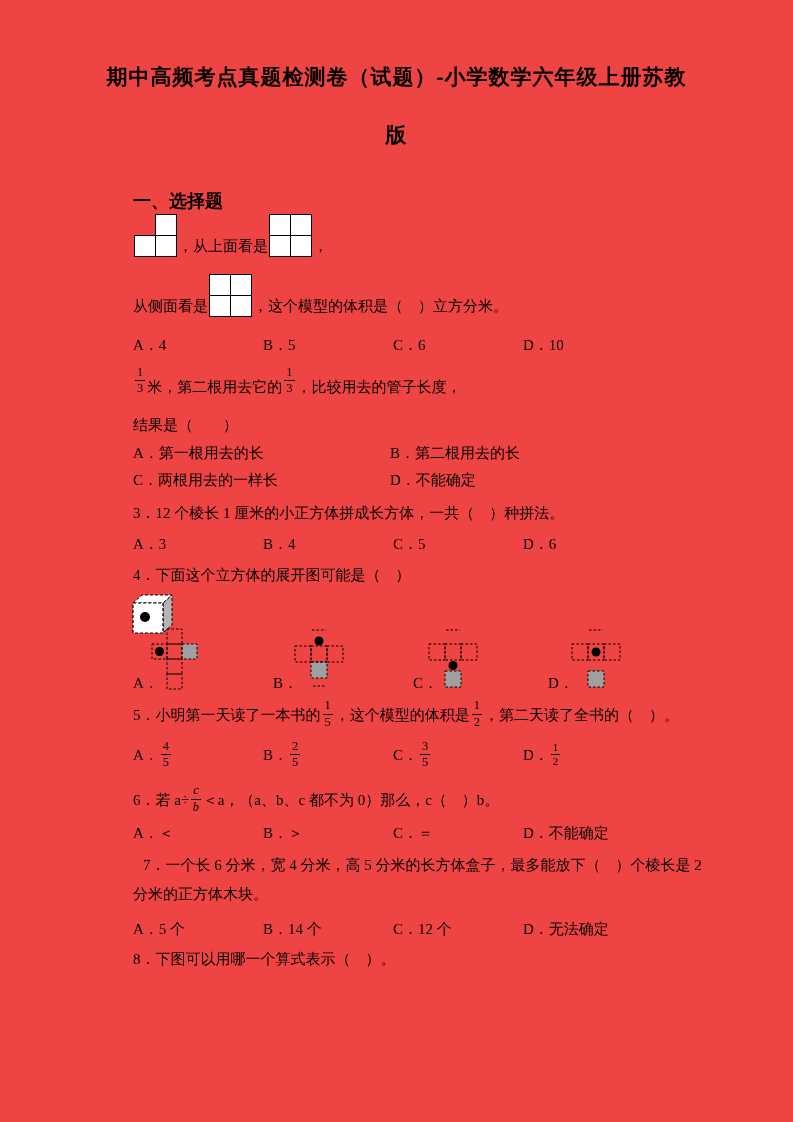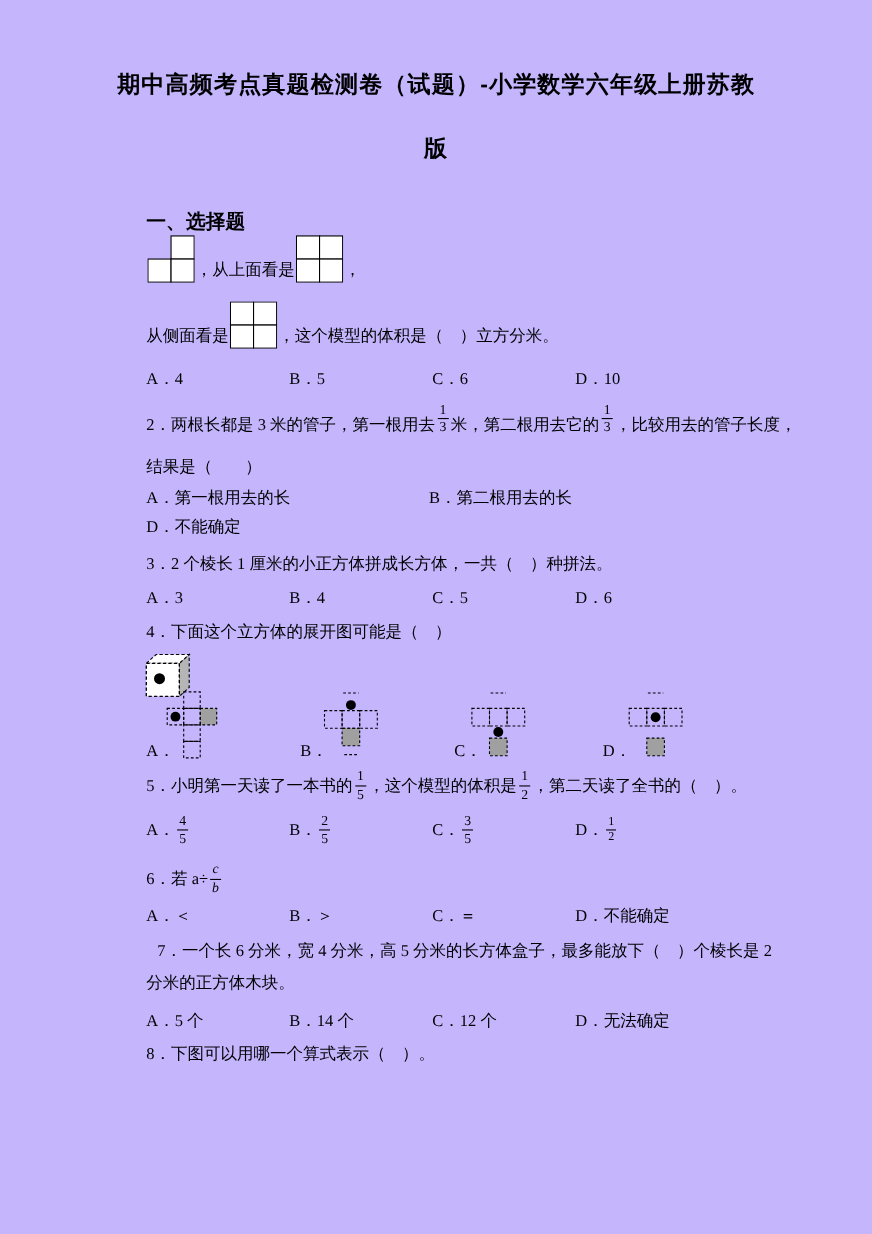--- a/index.html
+++ b/index.html
@@ -1,16 +1,16 @@
 <!DOCTYPE html>
 <html><head>
 <meta charset="utf-8">
 <style>
   html,body{margin:0;padding:0;background:#fff;}
-  .page{position:relative;width:793px;height:1122px;background:#c4b5fd;color:#000;
+  .page{position:relative;width:793px;height:1122px;background:#ef4444;color:#000;
         font-family:"Liberation Serif","DejaVu Serif",serif;font-size:15px;overflow:hidden;}
   .abs{position:absolute;}
   .title{left:0;right:0;text-align:center;font-family:"Liberation Sans","DejaVu Sans",sans-serif;
          font-weight:bold;font-size:21px;letter-spacing:1px;}
   .heading{font-family:"Liberation Sans","DejaVu Sans",sans-serif;font-weight:bold;font-size:18px;}
   .row{display:flex;align-items:flex-end;}
   .row.mid{align-items:center;}
   .t{line-height:21px;white-space:pre;}
   .optrow{left:133px;display:flex;}
   .optrow .opt{width:130px;line-height:21px;white-space:pre;}
@@ -73,43 +73,43 @@
   </div>
 
   <div class="abs optrow" style="top:335px">
     <span class="opt">A．4</span>
     <span class="opt">B．5</span>
     <span class="opt">C．6</span>
     <span class="opt">D．10</span>
   </div>
 
   <div class="abs row" style="top:364px;left:133px;height:34px">
-    <span class="t">2．两根长都是 3 米的管子，第一根用去</span>
     <span class="frac lift">
         <span class="num">1</span>
         <span class="den">3</span>
       </span>
     <span class="t">米，第二根用去它的</span>
     <span class="frac lift">
         <span class="num">1</span>
         <span class="den">3</span>
       </span>
     <span class="t">，比较用去的管子长度，</span>
   </div>
   <div class="abs t" style="top:415px;left:133px">结果是（　　）</div>
 
   <div class="abs optrow wide" style="top:443px">
     <span class="opt">A．第一根用去的长</span>
     <span class="opt">B．第二根用去的长</span>
   </div>
   <div class="abs optrow wide" style="top:470px">
+    <span class="opt">C．两根用去的一样长</span>
     <span class="opt">D．不能确定</span>
   </div>
 
-  <div class="abs t" style="top:503px;left:133px">3．2 个棱长 1 厘米的小正方体拼成长方体，一共（　）种拼法。</div>
+  <div class="abs t" style="top:503px;left:133px">3．12 个棱长 1 厘米的小正方体拼成长方体，一共（　）种拼法。</div>
   <div class="abs optrow" style="top:534px">
     <span class="opt">A．3</span>
     <span class="opt">B．4</span>
     <span class="opt">C．5</span>
     <span class="opt">D．6</span>
   </div>
 
   <div class="abs t" style="top:565px;left:133px">4．下面这个立方体的展开图可能是（　）</div>
 
   <svg class="abs" style="left:130px;top:591px" width="50" height="50" viewBox="0 0 50 50">
@@ -189,20 +189,21 @@
     <span class="opt withfrac"><span>C．</span><span class="frac"><span class="num">3</span><span class="den">5</span></span></span>
     <span class="opt withfrac"><span>D．</span><span class="frac sm"><span class="num">1</span><span class="den">2</span></span></span>
   </div>
 
   <div class="abs row mid" style="top:784px;left:133px;height:32px">
     <span class="t">6．若 a÷</span>
     <span class="frac ital">
         <span class="num">c</span>
         <span class="den">b</span>
       </span>
+    <span class="t">＜a，（a、b、c 都不为 0）那么，c（　）b。</span>
   </div>
   <div class="abs optrow" style="top:823px">
     <span class="opt">A．＜</span>
     <span class="opt">B．＞</span>
     <span class="opt">C．＝</span>
     <span class="opt">D．不能确定</span>
   </div>
 
   <div class="abs t" style="top:855px;left:143px">7．一个长 6 分米，宽 4 分米，高 5 分米的长方体盒子，最多能放下（　）个棱长是 2</div>
   <div class="abs t" style="top:884px;left:133px">分米的正方体木块。</div>

